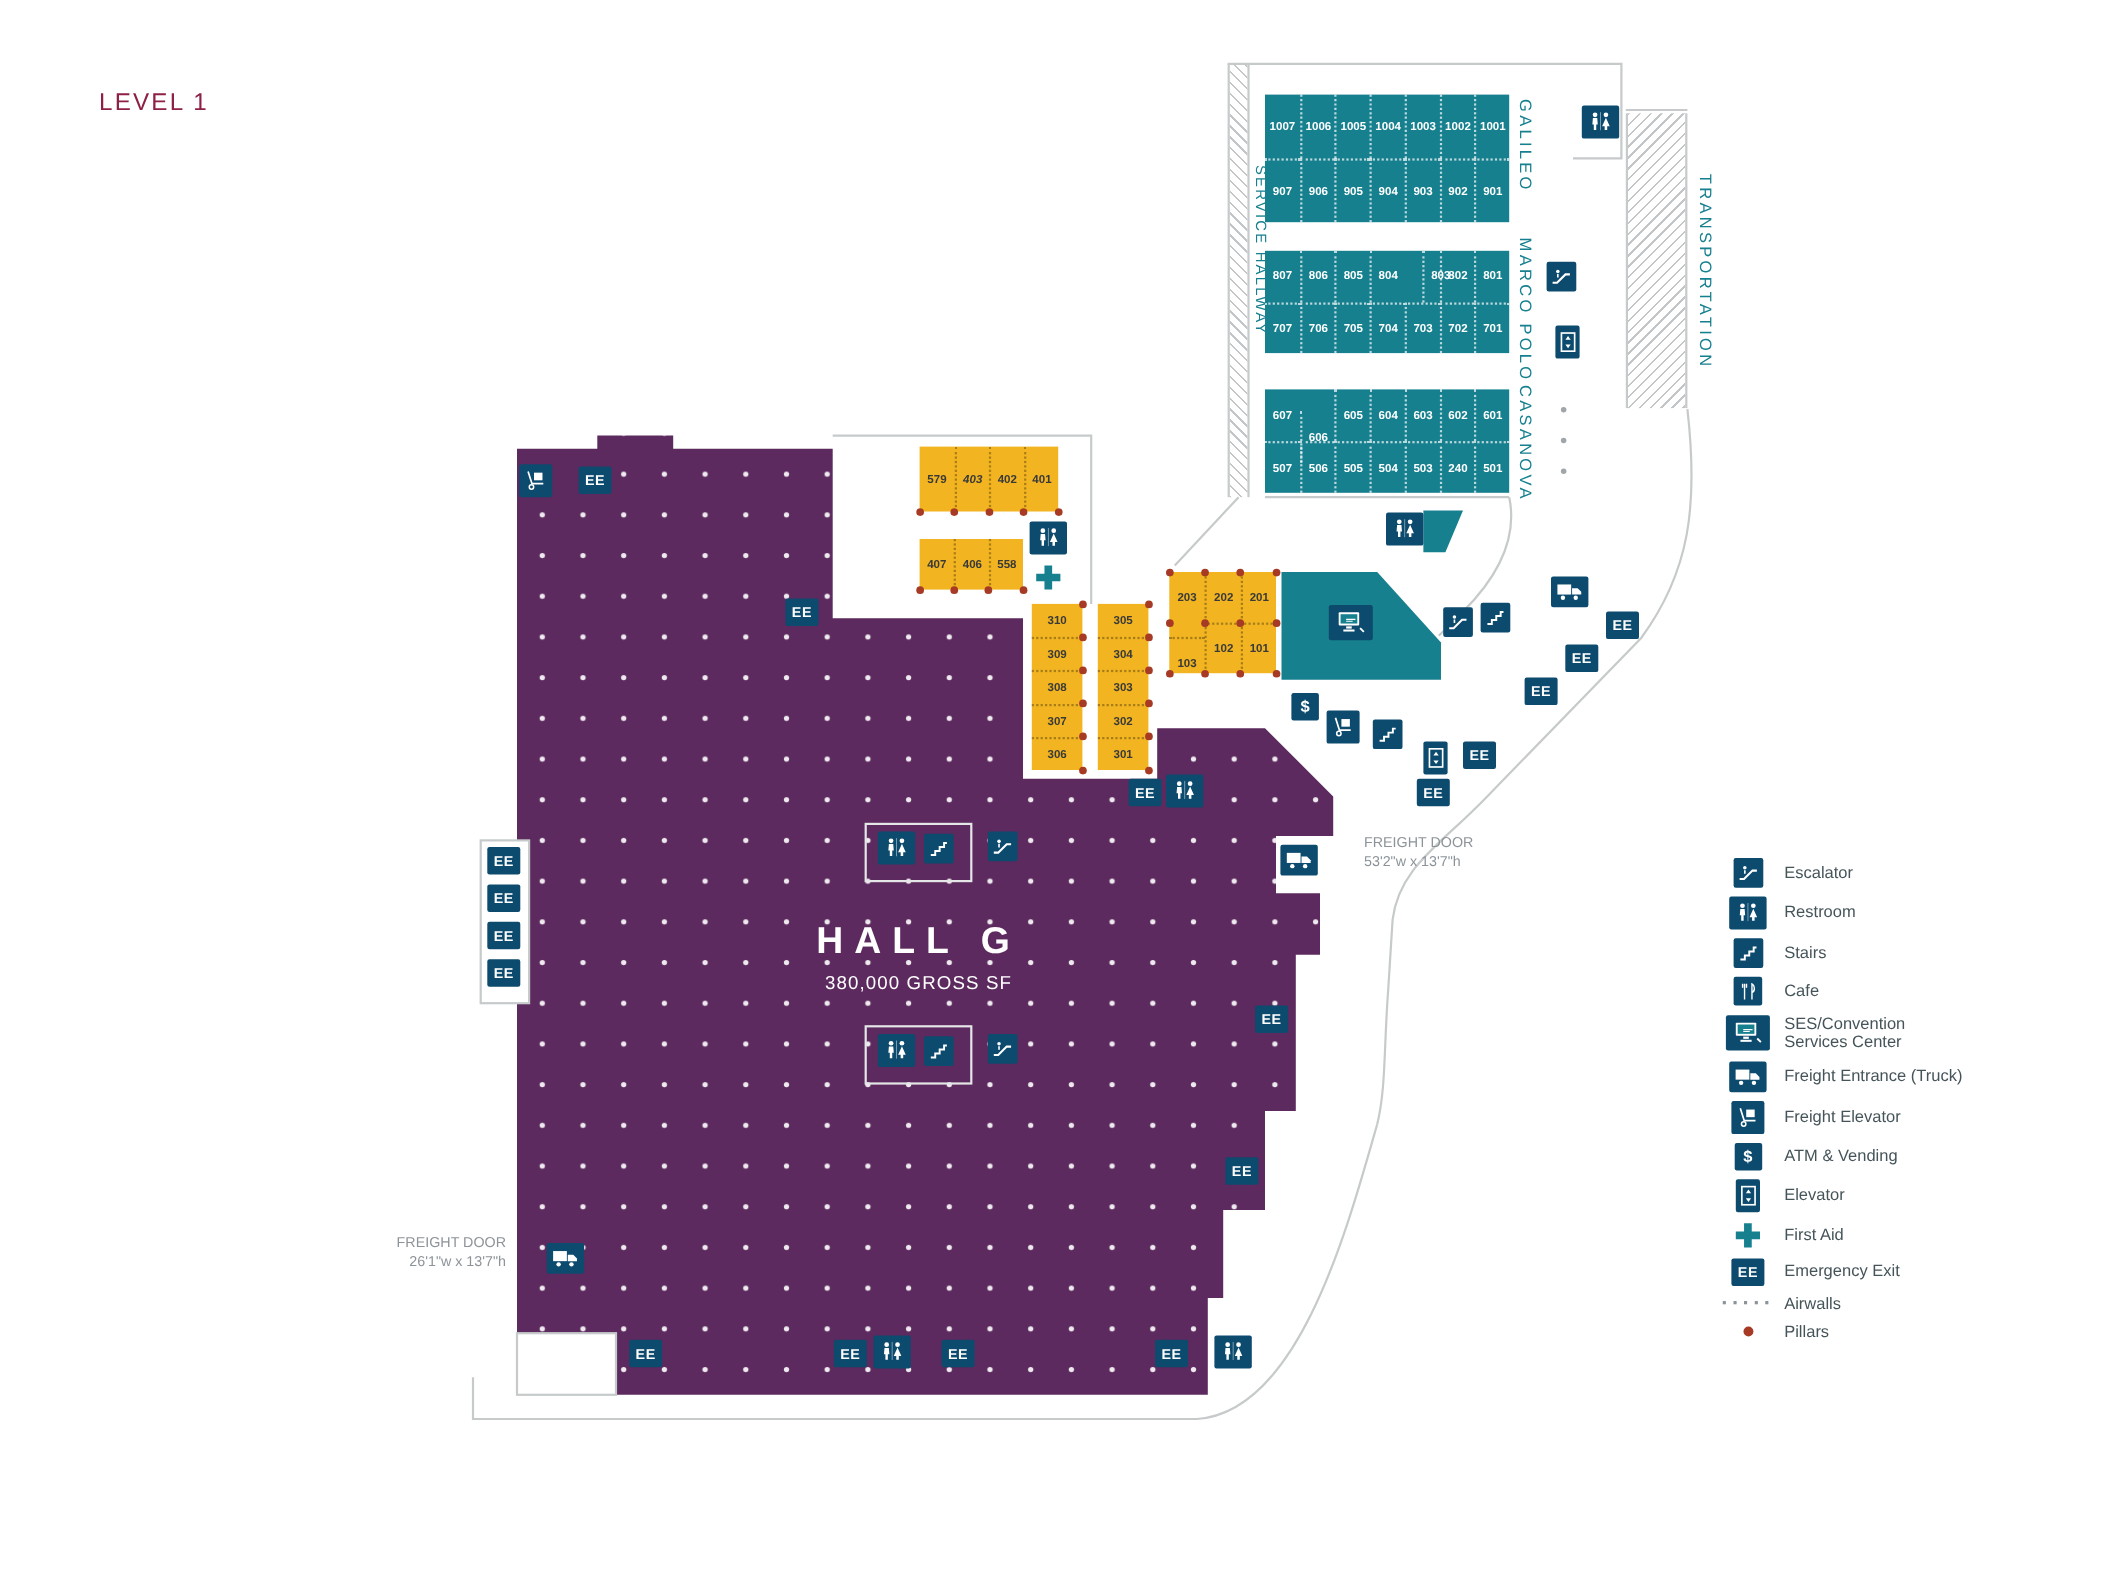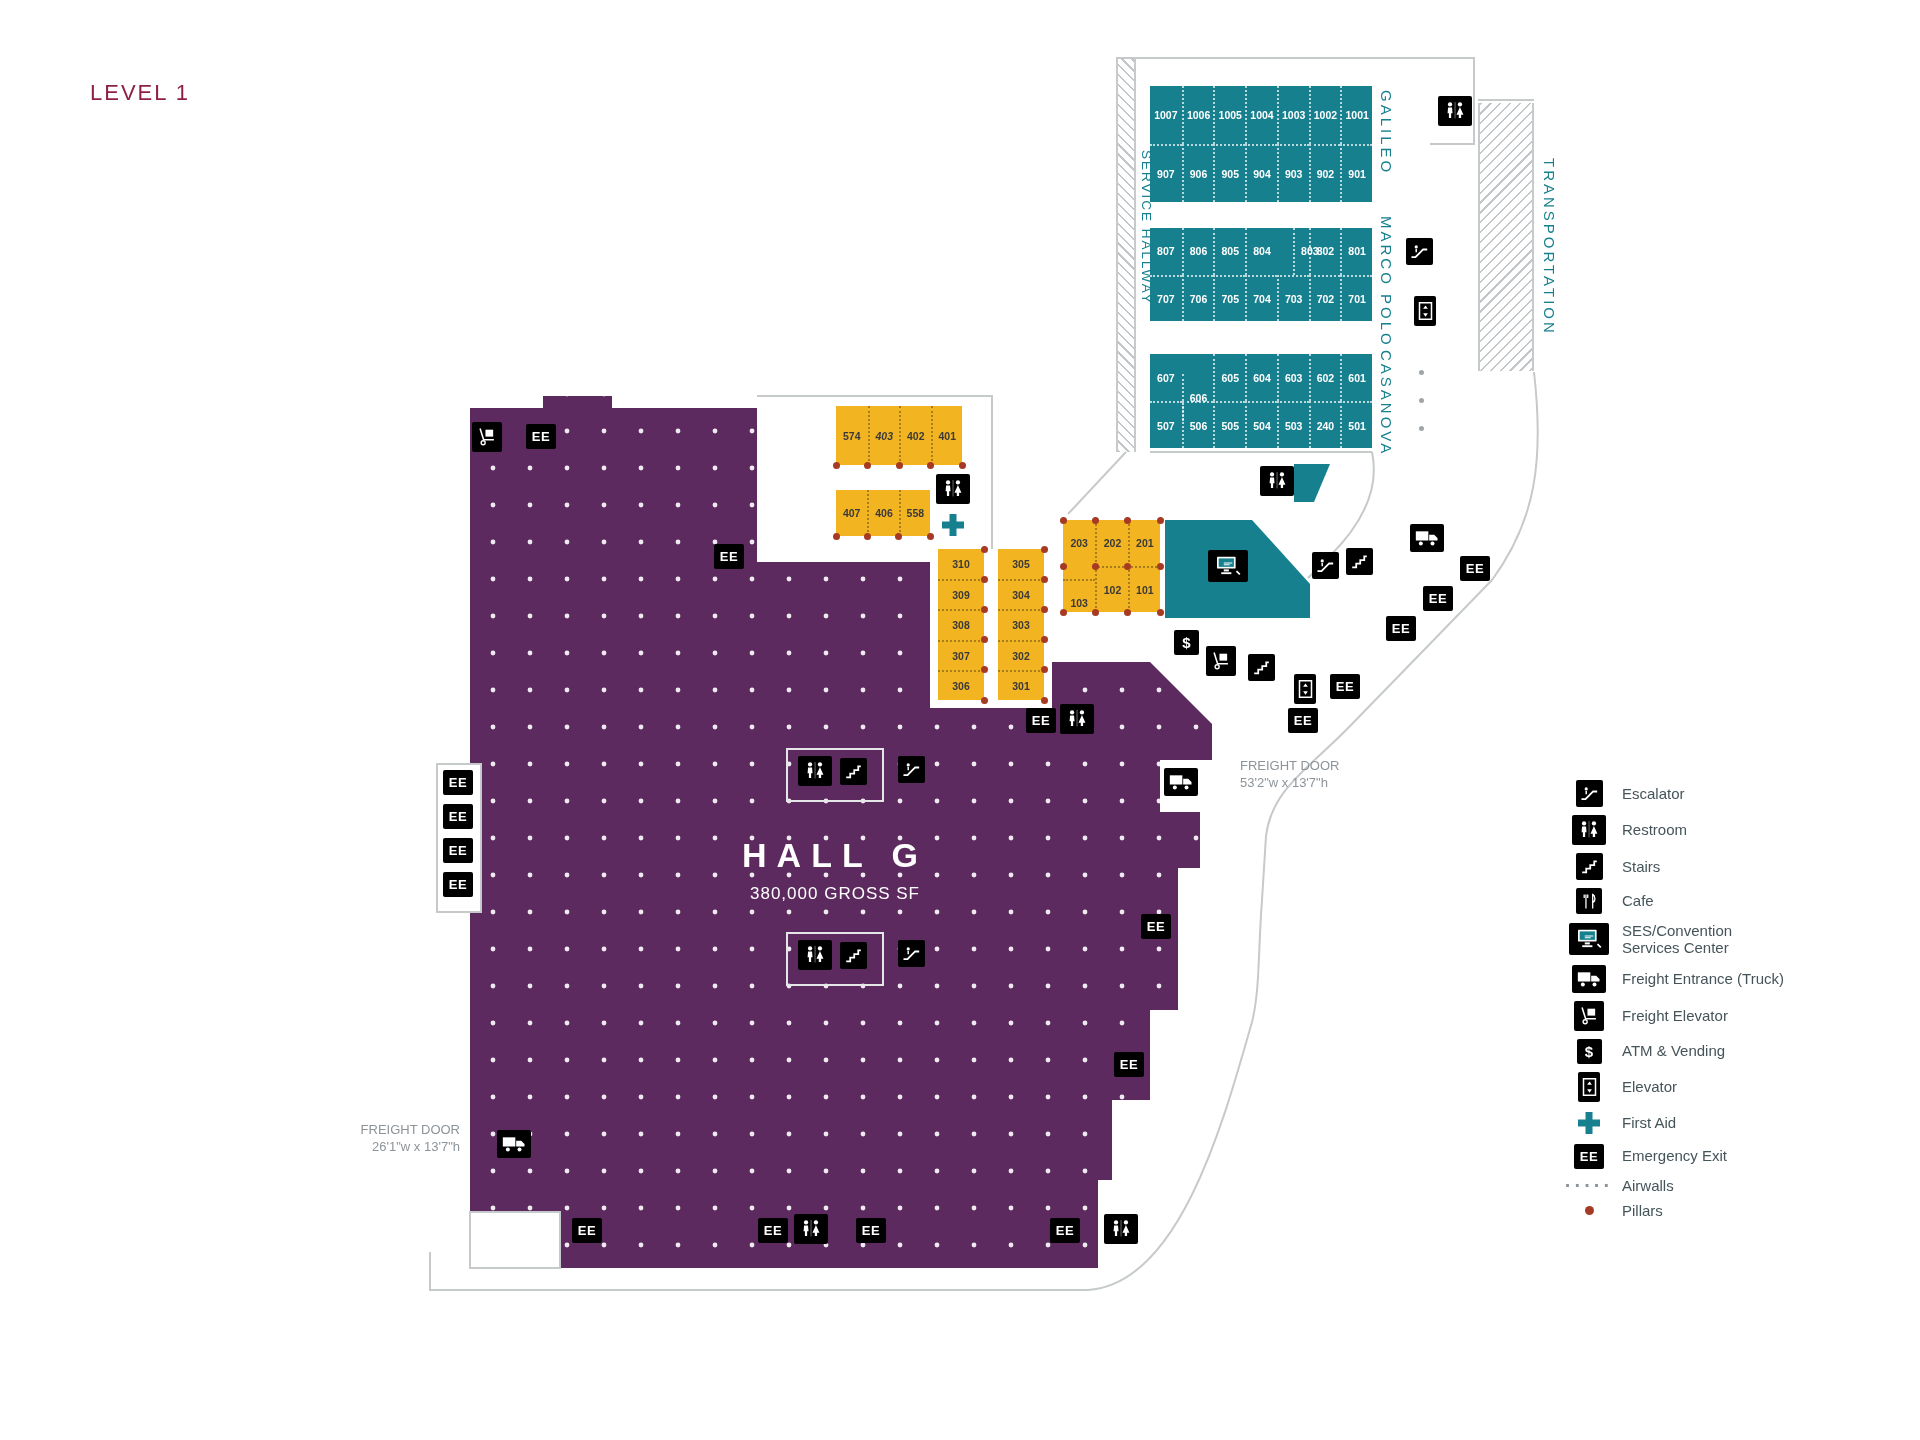--- a/index.html
+++ b/index.html
@@ -16,21 +16,21 @@
   .room-block.teal{background:#17808F;}
   .room-block.gold{background:#F2B420;}
   .room-cell{position:absolute;display:flex;align-items:center;justify-content:center;font-size:10.5px;font-weight:bold;}
   .teal .room-cell{color:#ffffff;}
   .gold .room-cell{color:#3a3a3a;}
   .teal .sep-l{border-left:2px dotted rgba(255,255,255,.7);}
   .teal .sep-t{border-top:2px dotted rgba(255,255,255,.7);}
   .gold .sep-l{border-left:2px dotted rgba(92,70,18,.5);}
   .gold .sep-t{border-top:2px dotted rgba(92,70,18,.5);}
   .pillar-dot{position:absolute;width:7px;height:7px;border-radius:50%;background:#A63A24;}
-  .tile{background:#000000;border-radius:2px;display:flex;align-items:center;justify-content:center;color:#fff;flex:none;}
+  .tile{background:#0c4a6e;border-radius:2px;display:flex;align-items:center;justify-content:center;color:#fff;flex:none;}
   .tile.plain{background:transparent;}
   .map-tile{position:absolute;}
   .ee-txt{font-size:13px;font-weight:bold;letter-spacing:.5px;color:#fff;}
   .atm-txt{font-size:15px;font-weight:bold;color:#fff;}
   .hall-name{position:absolute;left:700px;top:836px;width:270px;text-align:center;color:#fff;font-size:34px;font-weight:bold;letter-spacing:10px;}
   .hall-size{position:absolute;left:700px;top:884px;width:270px;text-align:center;color:#fff;font-size:17px;letter-spacing:1px;}
   .feature-box{position:absolute;border:2px solid #e4e6e7;background:transparent;}
   .freight-label{position:absolute;color:#8D9499;font-size:13px;line-height:1.3;}
   .freight-label.right-align{text-align:right;}
   .footnote{position:absolute;left:470px;top:1290px;color:#3A3A3A;font-size:13.5px;line-height:1.5;}
@@ -150,21 +150,21 @@
         <div class="room-cell sep-l" style="left: 190.286px; top: 0px; width: 31.7143px; height: 47px;">601</div>
         <div class="room-cell sep-t" style="left: 0px; top: 47px; width: 31.7143px; height: 47px;">507</div>
         <div class="room-cell sep-l sep-t" style="left: 31.7143px; top: 47px; width: 31.7143px; height: 47px;">506</div>
         <div class="room-cell sep-l sep-t" style="left: 63.4286px; top: 47px; width: 31.7143px; height: 47px;">505</div>
         <div class="room-cell sep-l sep-t" style="left: 95.1429px; top: 47px; width: 31.7143px; height: 47px;">504</div>
         <div class="room-cell sep-l sep-t" style="left: 126.857px; top: 47px; width: 31.7143px; height: 47px;">503</div>
         <div class="room-cell sep-l sep-t" style="left: 158.571px; top: 47px; width: 31.7143px; height: 47px;">240</div>
         <div class="room-cell sep-l sep-t" style="left: 190.286px; top: 47px; width: 31.7143px; height: 47px;">501</div>
       </div>
       <div class="room-block gold" style="left: 836px; top: 406px; width: 126px; height: 59px;">
-        <div class="room-cell" style="left: 0px; top: 0px; width: 31.5px; height: 59px;">574</div>
+        <div class="room-cell" style="left: 0px; top: 0px; width: 31.5px; height: 59px;">579</div>
         <div class="room-cell sep-l" style="left: 31.5px; top: 0px; width: 31.5px; height: 59px; font-style: italic;">403</div>
         <div class="room-cell sep-l" style="left: 63px; top: 0px; width: 31.5px; height: 59px;">402</div>
         <div class="room-cell sep-l" style="left: 94.5px; top: 0px; width: 31.5px; height: 59px;">401</div>
         <span class="pillar-dot" style="left: -3.5px; top: 55.5px;"></span>
         <span class="pillar-dot" style="left: 28px; top: 55.5px;"></span>
         <span class="pillar-dot" style="left: 59.5px; top: 55.5px;"></span>
         <span class="pillar-dot" style="left: 91px; top: 55.5px;"></span>
         <span class="pillar-dot" style="left: 122.5px; top: 55.5px;"></span>
       </div>
       <div class="room-block gold" style="left: 836px; top: 490px; width: 94px; height: 46px;">

